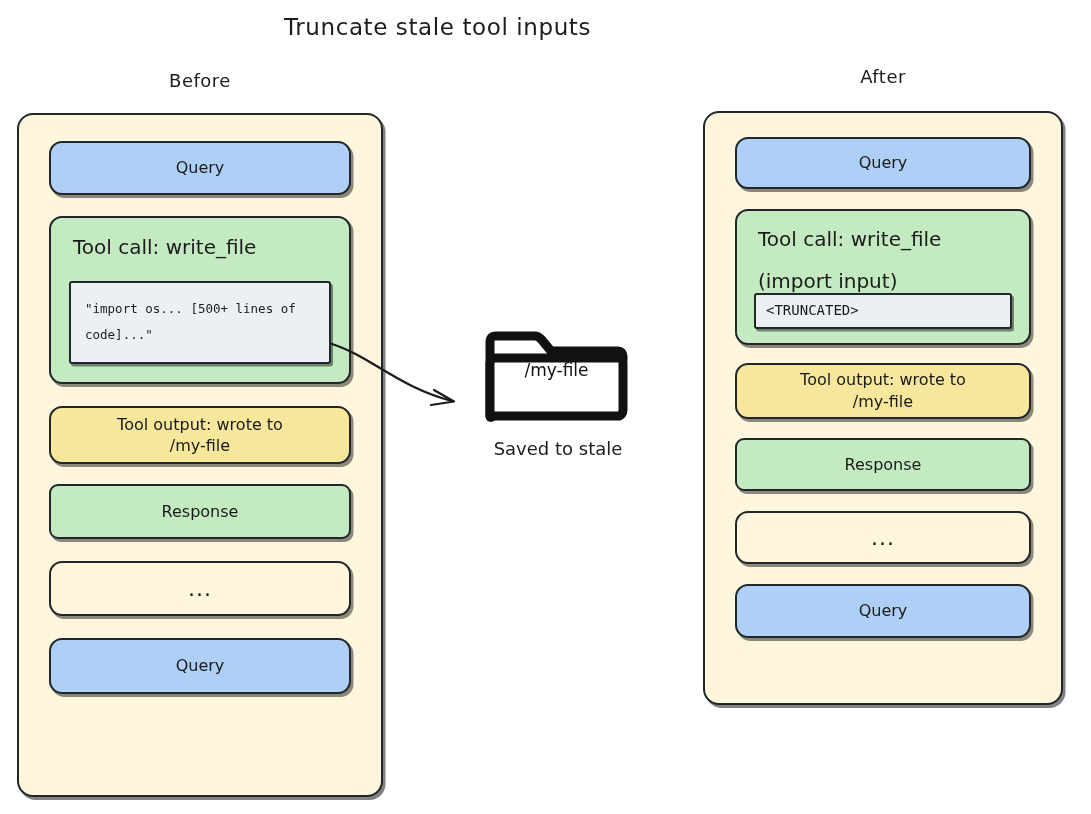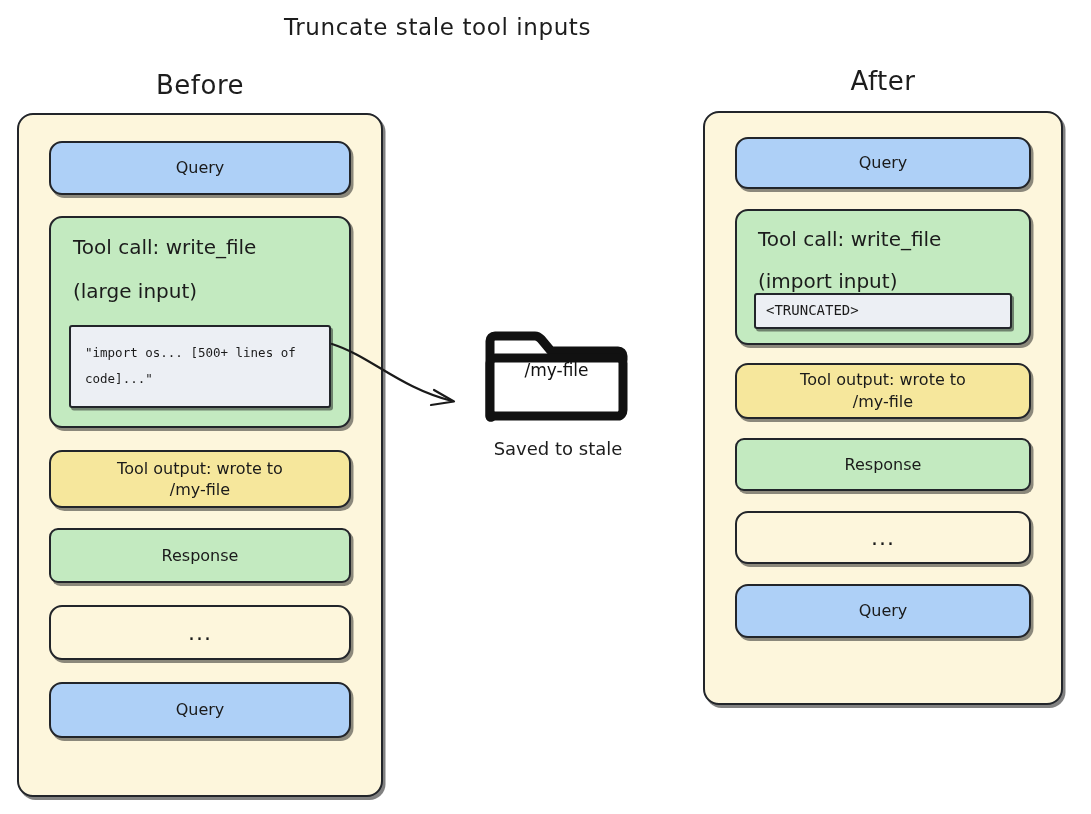--- a/index.html
+++ b/index.html
@@ -24,21 +24,21 @@
     width: 875px;
     text-align: center;
     font-size: 23px;
     letter-spacing: 0.6px;
     color: #1d1d1d;
   }
 
   
   .col-heading {
     position: absolute;
-    font-size: 26px;
+    font-size: 18px;
     letter-spacing: 0.5px;
     text-align: center;
     color: #1d1d1d;
   }
   #heading-before { left: 17px;  top: 70px; width: 366px; }
   #heading-after  { left: 703px; top: 66px; width: 360px; }
 
   
   .context-box {
     position: absolute;
@@ -187,21 +187,20 @@
 <div class="col-heading" id="heading-before">Before</div>
 
 <div class="context-box" id="context-before">
 
   <div class="msg query" id="before-query-top">
     <span class="msg-text">Query</span>
   </div>
 
   <div class="msg toolcall" id="before-toolcall">
     <span class="toolcall-line">Tool call: write_file</span>
-    <span class="toolcall-line second">(large input)</span>
     <div class="codebox" id="before-codebox">
       <span class="ln">"import os...</span>
       <span class="ln">[500+ lines of code]..."</span>
     </div>
   </div>
 
   <div class="msg toolout" id="before-toolout">
     <span class="ln">Tool output: wrote to</span>
     <span class="ln">/my-file</span>
   </div>

